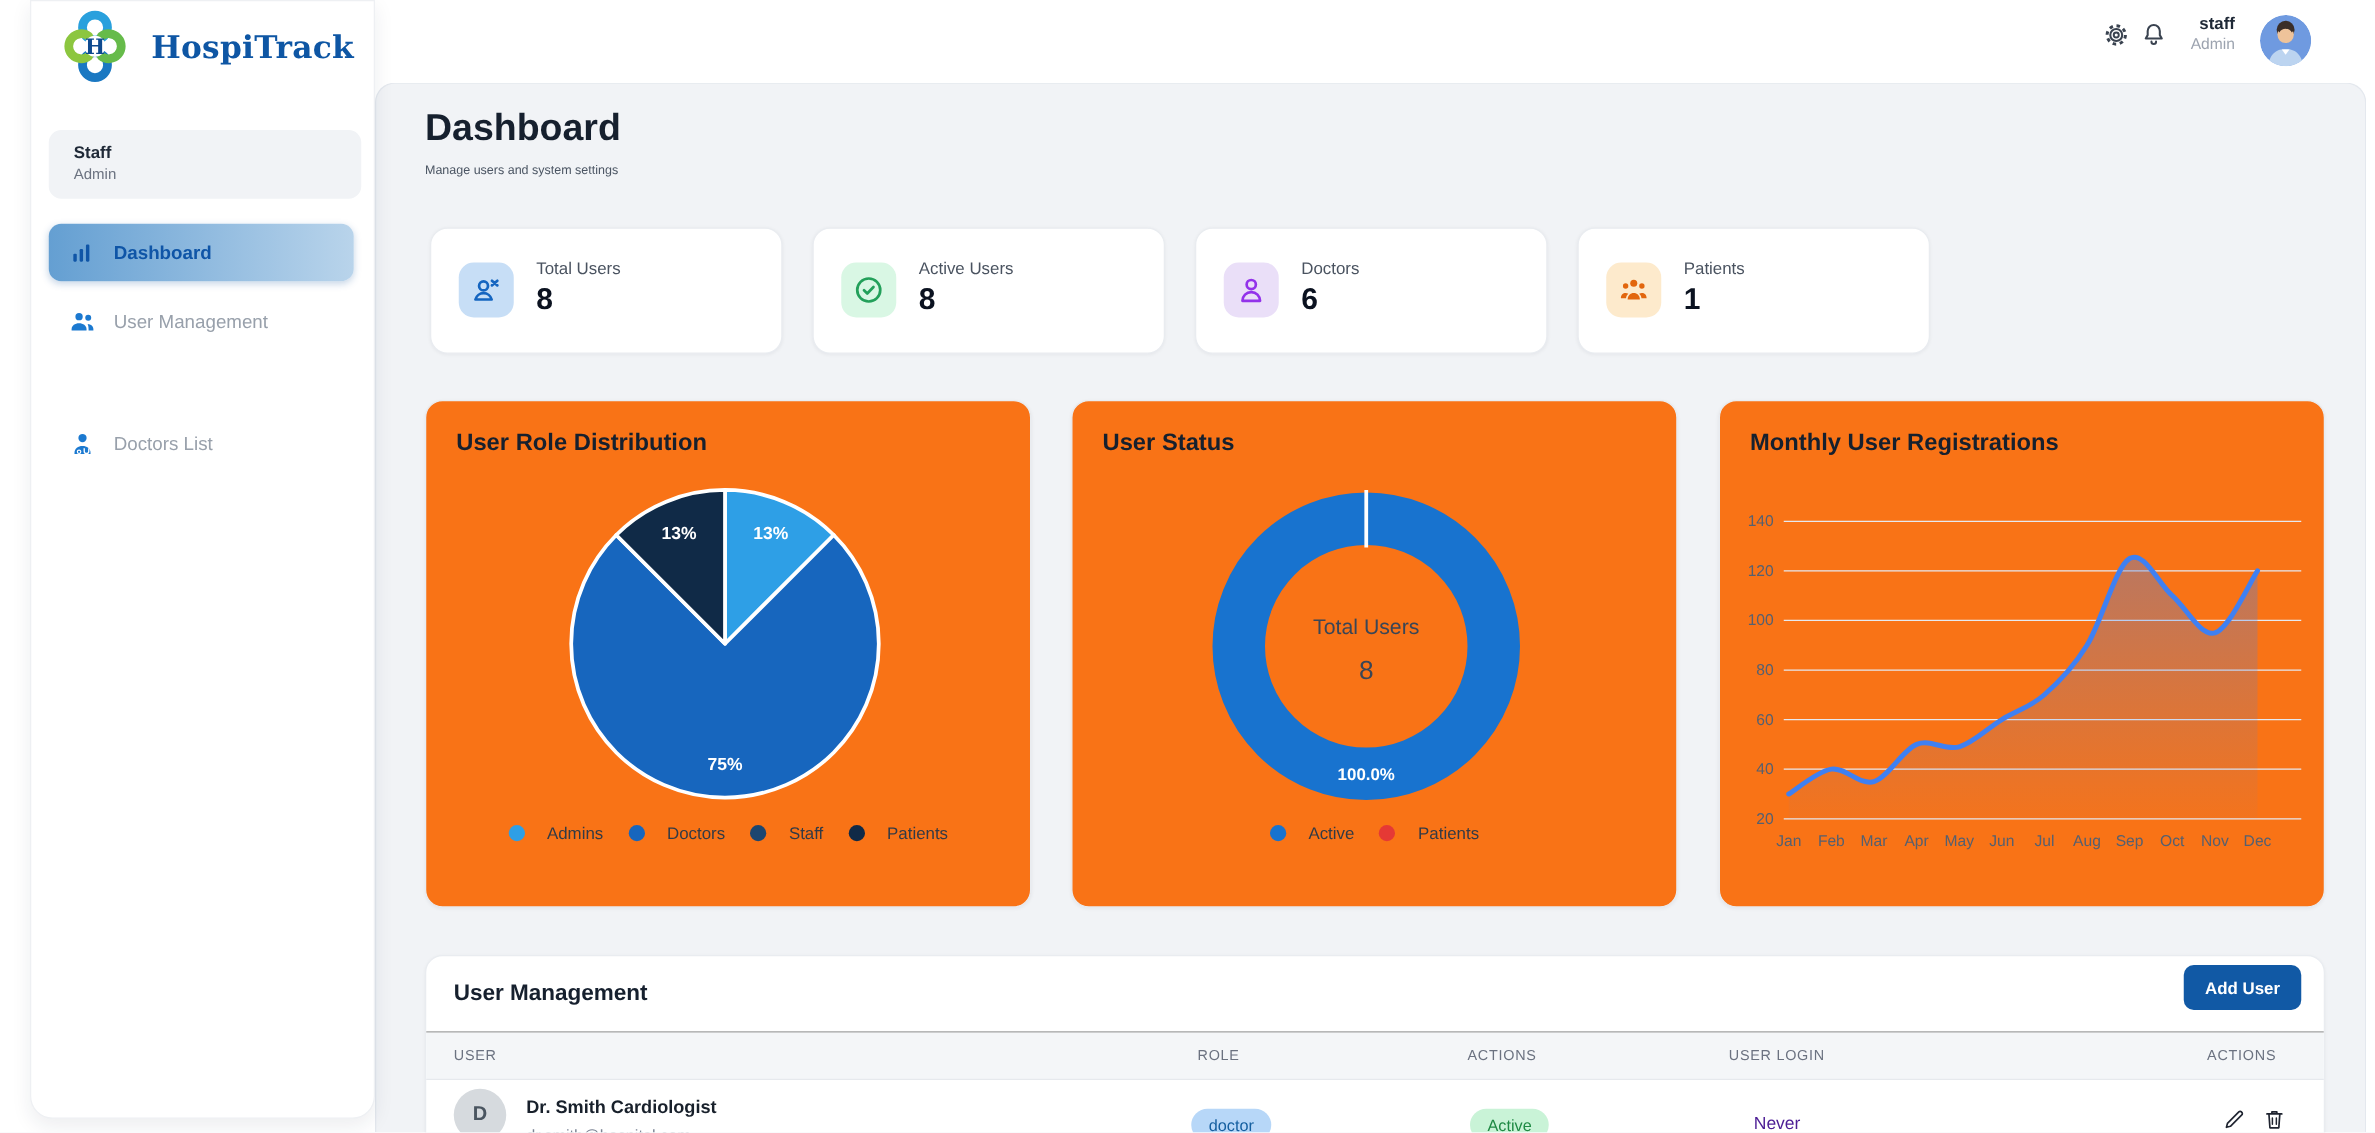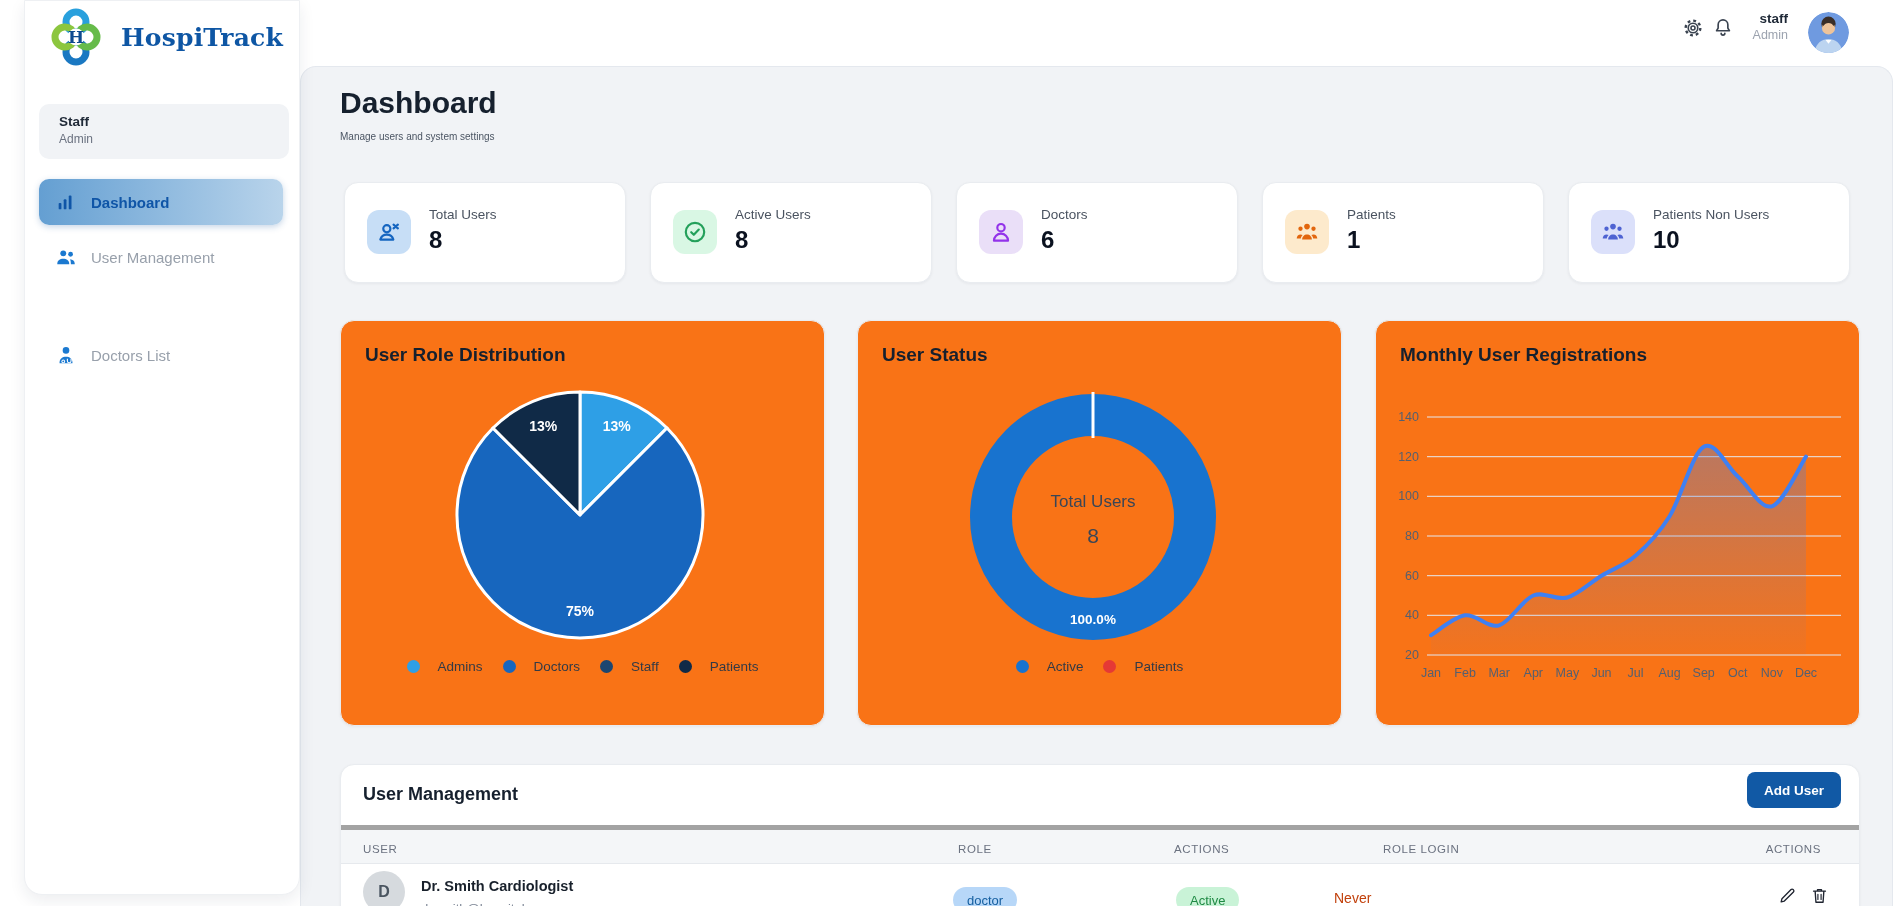--- a/index.html
+++ b/index.html
@@ -54,28 +54,28 @@
   .legend .li { display:flex; align-items:center; gap:18px; cursor:pointer; }
   .legend .dot { width:13px; height:13px; border-radius:50%; }
   .legend .lt { font-size:13.5px; color:#333a45; }
 
   
   .um-card { position:absolute; left:340px; top:764px; width:1520px; height:220px; background:#fff; border:1px solid #e9ecf0;
     border-radius:14px 14px 0 0; box-shadow:0 1px 3px rgba(16,24,40,.05); }
   .um-title { position:absolute; left:22px; top:19px; font-size:18px; font-weight:bold; color:#16202e; }
   .add-btn { position:absolute; right:18px; top:7px; height:36px; padding:0 17px; background:#1159a5; color:#fff;
     border:none; border-radius:8px; font-size:13.5px; font-weight:bold; font-family:"Liberation Sans",sans-serif; cursor:pointer; display:flex; align-items:center; }
-  .thead { position:absolute; left:0; top:60px; width:100%; height:39px; background:#f4f6f8; border-top:5px solid #a3a3a3; border-bottom:1px solid #e6e9ed; }
+  .thead { position:absolute; left:0; top:60px; width:100%; height:39px; background:#f4f6f8; border-top:1px solid #a3a3a3; border-bottom:1px solid #e6e9ed; }
   .th { position:absolute; top:13px; font-size:11.5px; letter-spacing:.6px; color:#6b7280; font-weight:normal; }
   .row-avatar { position:absolute; left:22px; top:106px; width:42px; height:42px; border-radius:50%; background:#d6dade;
     display:flex; align-items:center; justify-content:center; font-size:16px; font-weight:bold; color:#4a5560; }
   .row-name { position:absolute; left:80px; top:113px; font-size:14.5px; font-weight:bold; color:#18202b; }
   .row-email { position:absolute; left:80px; top:136px; font-size:13px; color:#7b8494; }
   .pill { position:absolute; height:26px; padding:0 14px; border-radius:13px; font-size:13px; display:flex; align-items:center; }
-  .row-never { position:absolute; left:993px; top:125px; font-size:14px; color:#c2410c; }
+  .row-never { position:absolute; left:1062px; top:125px; font-size:14px; color:#4c1d95; }
   .act-icon { position:absolute; top:121px; width:19px; height:19px; color:#1f2430; cursor:pointer; }
 </style>
 </head>
 <body>
 
 <div class="screen">
 
   <div class="main-panel"></div>
 
   <svg class="hdr-icon" style="left:1682px" viewBox="0 0 24 24">
@@ -201,34 +201,20 @@
           <circle cx="18" cy="9" r="2" fill="currentColor"></circle>
       <path d="M7.5 19c0-3 2-4.8 4.5-4.8s4.5 1.8 4.5 4.8z" fill="currentColor"></path>
       <path d="M2.5 18c0-2.4 1.6-3.8 3.5-3.8.7 0 1.4.2 2 .5-1 .9-1.6 2-1.7 3.3z" fill="currentColor"></path>
       <path d="M21.5 18c0-2.4-1.6-3.8-3.5-3.8-.7 0-1.4.2-2 .5 1 .9 1.6 2 1.7 3.3z" fill="currentColor"></path>
         </svg>
     </div>
     <div class="stat-label">Patients</div>
     <div class="stat-value">1</div>
   </div>
 
-  <div class="stat-card" style="left:1568px">
-    <div class="stat-tile" style="background: rgb(219, 224, 250); color: rgb(79, 99, 210);">
-      <svg viewBox="0 0 24 24">
-          <circle cx="12" cy="7" r="2.6" fill="currentColor"></circle>
-          <circle cx="6" cy="9" r="2" fill="currentColor"></circle>
-          <circle cx="18" cy="9" r="2" fill="currentColor"></circle>
-      <path d="M7.5 19c0-3 2-4.8 4.5-4.8s4.5 1.8 4.5 4.8z" fill="currentColor"></path>
-      <path d="M2.5 18c0-2.4 1.6-3.8 3.5-3.8.7 0 1.4.2 2 .5-1 .9-1.6 2-1.7 3.3z" fill="currentColor"></path>
-      <path d="M21.5 18c0-2.4-1.6-3.8-3.5-3.8-.7 0-1.4.2-2 .5 1 .9 1.6 2 1.7 3.3z" fill="currentColor"></path>
-        </svg>
-    </div>
-    <div class="stat-label">Patients Non Users</div>
-    <div class="stat-value">10</div>
-  </div>
 
   <div class="chart-card" style="left:340px">
     <div class="chart-title">User Role Distribution</div>
     <svg id="pie-svg" class="chart-svg" width="485" height="406" viewBox="0 0 485 406">
         <path d="M239,194 L239.0,71.0 A123,123 0 0 1 326.0,107.0 Z" fill="#2E9FE6" stroke="#fff" stroke-width="3" stroke-linejoin="round"></path>
         <text x="275.7" y="110.4" text-anchor="middle" font-size="14" font-weight="bold" fill="#fff">13%</text>
         <path d="M239,194 L326.0,107.0 A123,123 0 1 1 152.0,107.0 Z" fill="#1766BE" stroke="#fff" stroke-width="3" stroke-linejoin="round"></path>
         <text x="239.0" y="294.9" text-anchor="middle" font-size="14" font-weight="bold" fill="#fff">75%</text>
         <path d="M239,194 L152.0,107.0 A123,123 0 0 1 239.0,71.0 Z" fill="#102A47" stroke="#fff" stroke-width="3" stroke-linejoin="round"></path>
         <text x="202.3" y="110.4" text-anchor="middle" font-size="14" font-weight="bold" fill="#fff">13%</text>
@@ -315,21 +301,21 @@
   </div>
 
   <div class="um-card">
     <div class="um-title">User Management</div>
     <button class="add-btn">Add User</button>
 
     <div class="thead">
       <span class="th" style="left:22px">USER</span>
       <span class="th" style="left:617px">ROLE</span>
       <span class="th" style="left:833px">ACTIONS</span>
-      <span class="th" style="left:1042px">ROLE LOGIN</span>
+      <span class="th" style="left:1042px">USER LOGIN</span>
       <span class="th" style="right:38px">ACTIONS</span>
     </div>
 
     <div>
       <div class="row-avatar">D</div>
       <div class="row-name">Dr. Smith Cardiologist</div>
       <div class="row-email">dr.smith@hospital.com</div>
       <div class="pill" style="left: 612px; top: 122px; background: rgb(183, 215, 248); color: rgb(21, 95, 160);">doctor</div>
       <div class="pill" style="left: 835px; top: 122px; background: rgb(201, 243, 215); color: rgb(31, 138, 68);">Active</div>
       <div class="row-never">Never</div>

